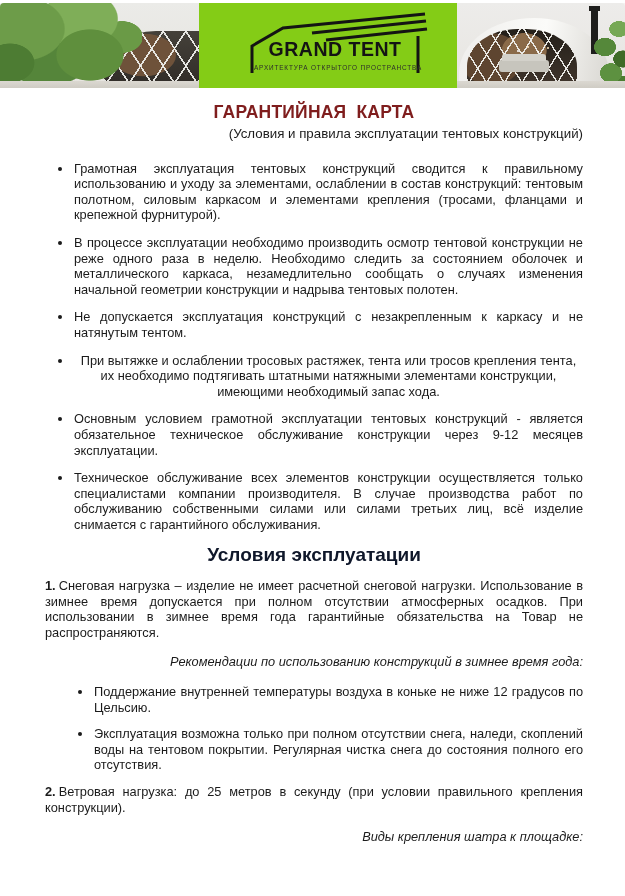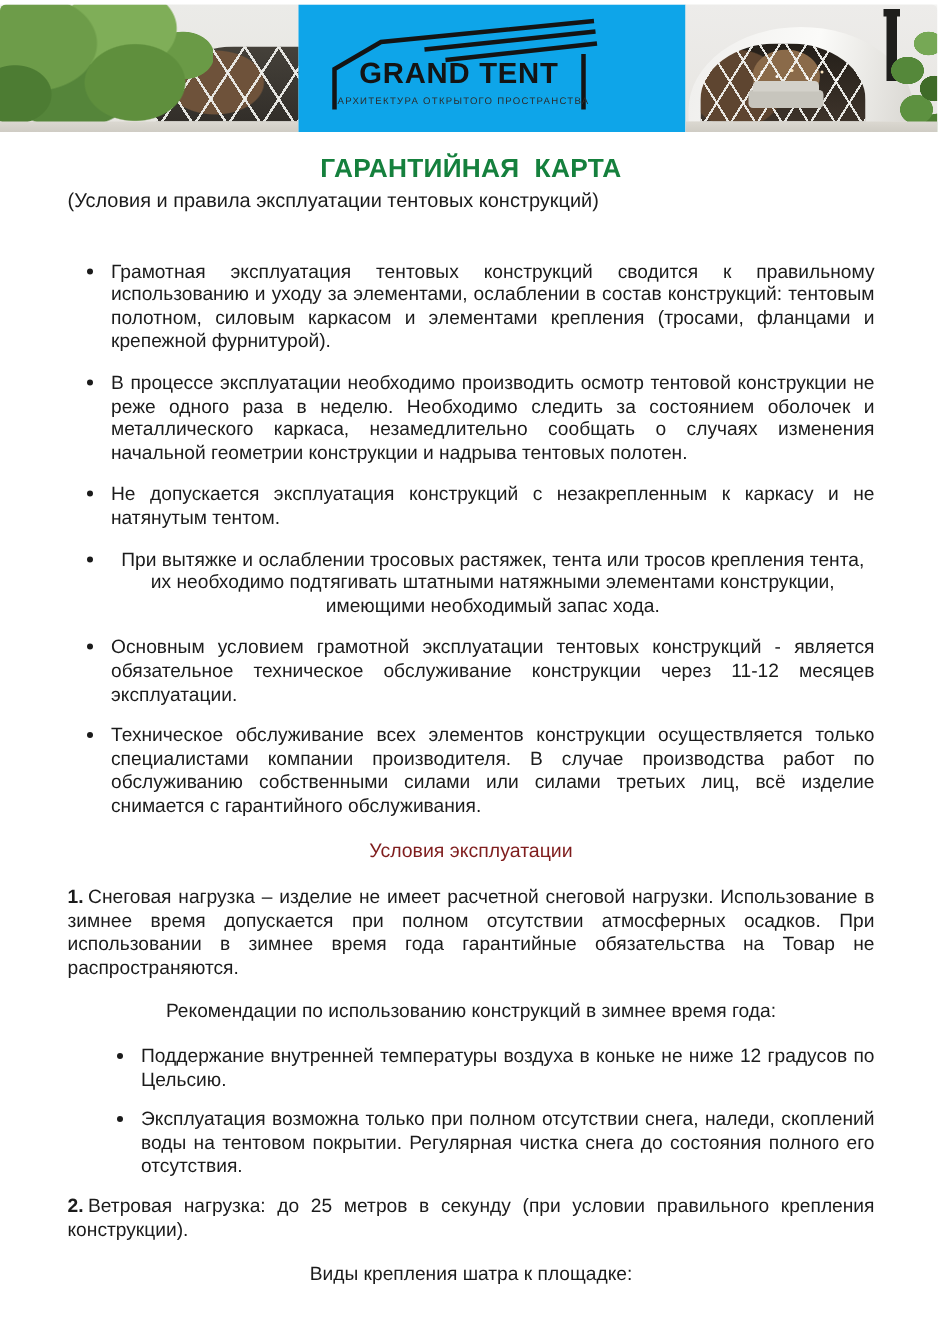--- a/index.html
+++ b/index.html
@@ -91,47 +91,47 @@
     position:absolute; right:-8px; top:10px; width:40px; height:78px;
     background-image:
       radial-gradient(16px 13px at 26px 16px, #76a855 0 60%, transparent 62%),
       radial-gradient(18px 15px at 12px 34px, #55883a 0 60%, transparent 62%),
       radial-gradient(16px 14px at 30px 46px, #3f6b28 0 60%, transparent 62%),
       radial-gradient(18px 16px at 18px 60px, #5d9140 0 60%, transparent 62%),
       radial-gradient(14px 12px at 32px 70px, #4c7c31 0 60%, transparent 62%);
   }
 
   
-  .logo-area { flex:1; position:relative; display:flex; align-items:center; background:#0ea5e9; }
+  .logo-area { flex:1; position:relative; display:flex; align-items:center; justify-content:center; background:#84cc16; }
   .logo-box { position:relative; width:200px; height:74px; }
   .logo-box svg { position:absolute; inset:0; }
   .brand {
     position:absolute; left:28px; right:14px; top:29px; text-align:center;
     font-size:19.5px; font-weight:bold; letter-spacing:.5px; color:#141414; white-space:nowrap;
   }
   .tagline {
     position:absolute; left:26px; right:12px; top:55px; text-align:center;
     font-size:6.4px; letter-spacing:.85px; color:#2c2c2c; white-space:nowrap;
   }
 
   
   .content { padding:14px 42px 0 45px; font-size:12.8px; line-height:15.6px; }
   h1 {
     font-size:17.5px; line-height:21px; margin:0 0 3px; text-align:center;
-    font-weight:bold; color:#15803d; letter-spacing:.2px; word-spacing:5px;
-  }
-  .subtitle { font-size:13.3px; text-align:left; margin:0 0 31px; }
-  h2 { font-size:13px; text-align:center; margin:15px 0 15px; font-weight:normal; color:#7f1d1d; }
+    font-weight:bold; color:#7f1d1d; letter-spacing:.2px; word-spacing:5px;
+  }
+  .subtitle { font-size:13.3px; text-align:right; margin:0 0 19px; }
+  h2 { font-size:19px; text-align:center; margin:15px 0 15px; font-weight:bold; color:#0f172a; }
   .bullets { margin:0; padding:0 0 0 28px; list-style:disc; }
   .bullets li { margin-bottom:12px; text-align:justify; padding-left:1px; }
   .bullets li.ragged { text-align:center; }
   .bullets.sub { padding-left:48px; }
   .bullets.sub li { margin-bottom:11px; }
   p.para { margin:0 0 14px; text-align:justify; }
-  p.para.label { text-align:center; }
+  p.para.label { text-align:right;font-style:italic; }
   .num { font-weight:bold; margin-right:3px; }
 </style>
 </head>
 <body>
 
 <div class="page">
 
   <div class="banner">
     <div class="photo photo-left">
       <div class="dome-left"></div>
@@ -167,21 +167,21 @@
   <div class="content">
 
     <h1>ГАРАНТИЙНАЯ КАРТА</h1>
     <div class="subtitle">(Условия и правила эксплуатации тентовых конструкций)</div>
 
     <ul class="bullets">
       <li>Грамотная эксплуатация тентовых конструкций сводится к правильному использованию и уходу за элементами, ослаблении в состав конструкций: тентовым полотном, силовым каркасом и элементами крепления (тросами, фланцами и крепежной фурнитурой).</li>
       <li>В процессе эксплуатации необходимо производить осмотр тентовой конструкции не реже одного раза в неделю. Необходимо следить за состоянием оболочек и металлического каркаса, незамедлительно сообщать о случаях изменения начальной геометрии конструкции и надрыва тентовых полотен.</li>
       <li>Не допускается эксплуатация конструкций с незакрепленным к каркасу и не натянутым тентом.</li>
       <li class="ragged">При вытяжке и ослаблении тросовых растяжек, тента или тросов крепления тента, их необходимо подтягивать штатными натяжными элементами конструкции, имеющими необходимый запас хода.</li>
-      <li>Основным условием грамотной эксплуатации тентовых конструкций - является обязательное техническое обслуживание конструкции через 11-12 месяцев эксплуатации.</li>
+      <li>Основным условием грамотной эксплуатации тентовых конструкций - является обязательное техническое обслуживание конструкции через 9-12 месяцев эксплуатации.</li>
       <li>Техническое обслуживание всех элементов конструкции осуществляется только специалистами компании производителя. В случае производства работ по обслуживанию собственными силами или силами третьих лиц, всё изделие снимается с гарантийного обслуживания.</li>
     </ul>
 
     <h2>Условия эксплуатации</h2>
 
 
     <p class="para"><b class="num">1.</b><span>Снеговая нагрузка – изделие не имеет расчетной снеговой нагрузки. Использование в зимнее время допускается при полном отсутствии атмосферных осадков. При использовании в зимнее время года гарантийные обязательства на Товар не распространяются.</span></p>
 
     <p class="para label">Рекомендации по использованию конструкций в зимнее время года:</p>
 

